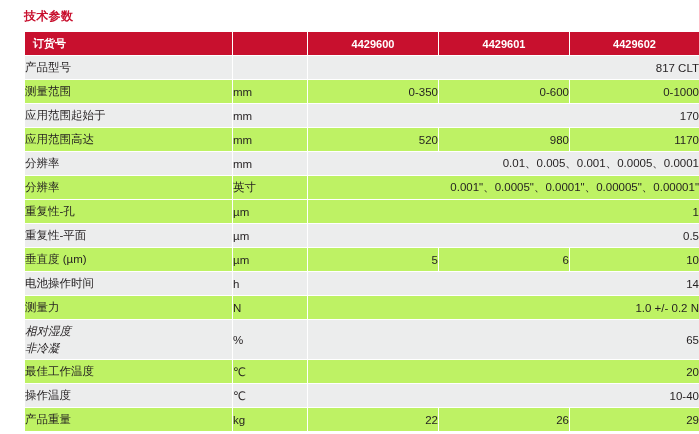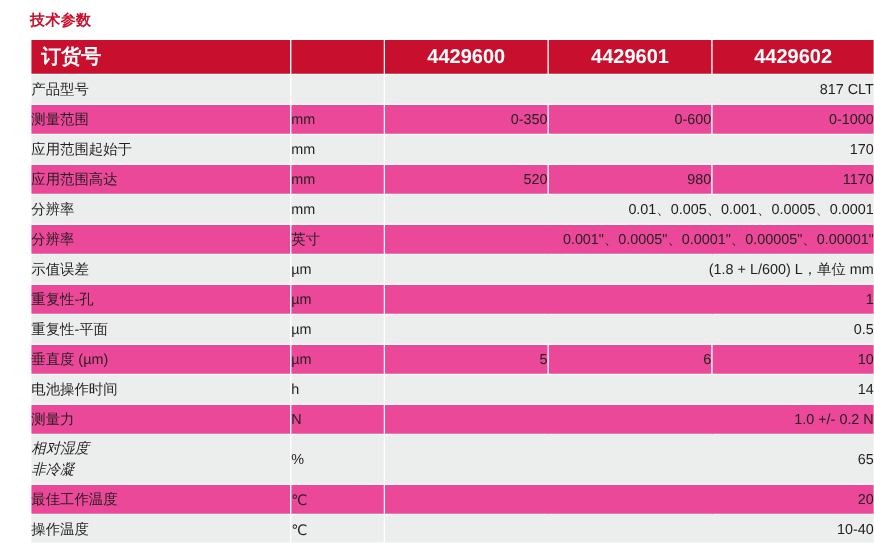--- a/index.html
+++ b/index.html
@@ -43,35 +43,35 @@
   table.spec th, table.spec td {
     border: 1px solid #ffffff;
     padding: 3px 0 3px 0;
     height: 17px;
     vertical-align: middle;
   }
   thead th {
     background: #c8102e;
     color: #ffffff;
     font-weight: bold;
-    font-size: 16px;
+    font-size: 11px;
     text-align: center;
     height: 21px;
     border: 1px solid #c8102e;
     border-bottom: 1px solid #ffffff;
   }
   thead th.head-label {
     text-align: left;
     padding-left: 8px;
   }
   tbody td {
     background: #eceded;
   }
   tbody tr.alt td {
-    background: #ec4899;
+    background: #bef264;
   }
   td.label {
     text-align: left;
     padding-left: 8px;
     color: #231f20;
   }
   td.unit {
     text-align: left;
     color: #231f20;
   }
@@ -146,25 +146,20 @@
         <td class="unit">mm</td>
         <td class="val" colspan="3">0.01、0.005、0.001、0.0005、0.0001</td>
       </tr>
 
       <tr class="alt">
         <td class="label">分辨率</td>
         <td class="unit">英寸</td>
         <td class="val" colspan="3">0.001"、0.0005"、0.0001"、0.00005"、0.00001"</td>
       </tr>
 
-      <tr>
-        <td class="label">示值误差</td>
-        <td class="unit">µm</td>
-        <td class="val" colspan="3">(1.8 + L/600) L，单位 mm</td>
-      </tr>
 
       <tr class="alt">
         <td class="label">重复性-孔</td>
         <td class="unit">µm</td>
         <td class="val" colspan="3">1</td>
       </tr>
 
       <tr>
         <td class="label">重复性-平面</td>
         <td class="unit">µm</td>

